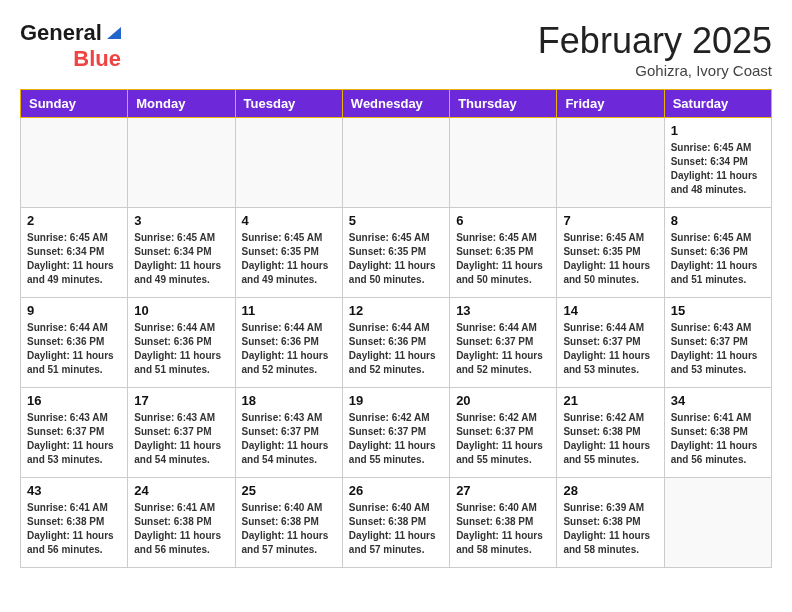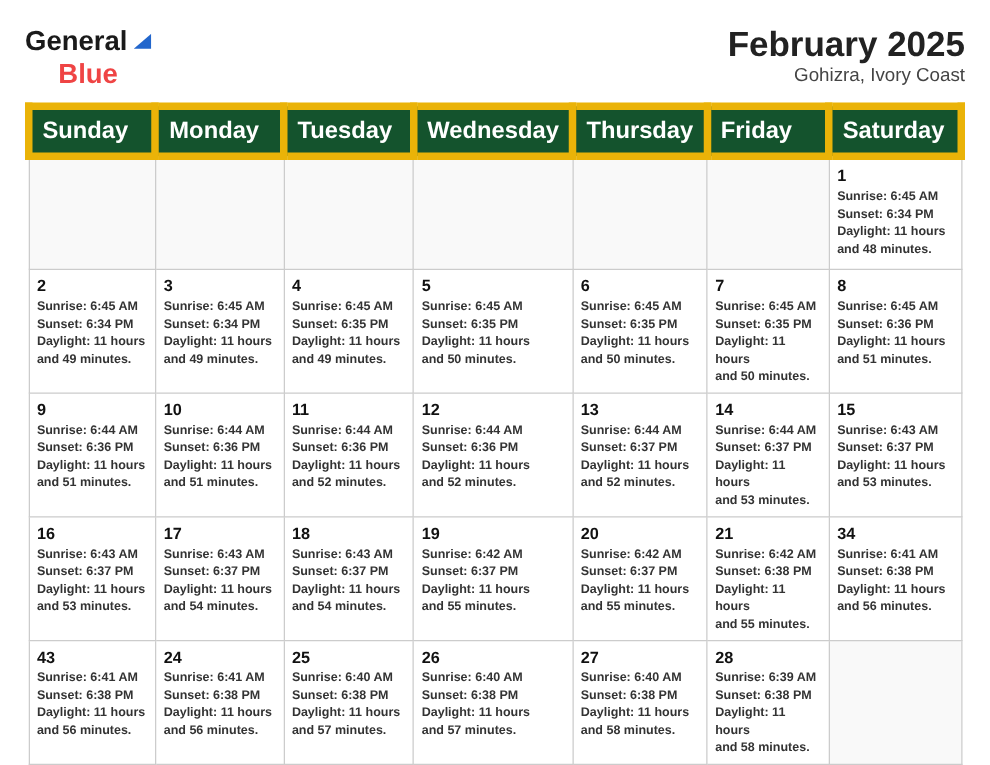--- a/index.html
+++ b/index.html
@@ -12,51 +12,51 @@
     }
     .header-area {
       display: flex;
       justify-content: space-between;
       align-items: flex-start;
       margin-bottom: 10px;
     }
     .logo {
       display: flex;
       flex-direction: column;
-      align-items: center;
+      align-items: flex-end;
     }
     .logo-row {
       display: flex;
       align-items: center;
     }
     .title-area {
       text-align: right;
     }
     .month-title {
-      font-size: 28px;
-      font-weight: bold;
+      font-size: 36px;
+      font-weight: normal;
       color: #222;
     }
     .location {
       font-size: 15px;
       color: #444;
     }
     .calendar {
       width: 100%;
       border-collapse: collapse;
       border: 1px solid #ccc;
     }
     .calendar th {
-      background-color: #14532d;
+      background-color: #6d28d9;
       color: #fff;
-      font-size: 19px;
+      font-size: 13px;
       font-weight: bold;
       padding: 6px 8px;
       text-align: left;
-      border: 6px solid #eab308;
+      border: 1px solid #eab308;
     }
     .calendar td {
       border: 1px solid #ccc;
       vertical-align: top;
       padding: 5px 6px;
       width: 107px;
       height: 90px;
       font-size: 10px;
       color: #333;
       background: #fff;

